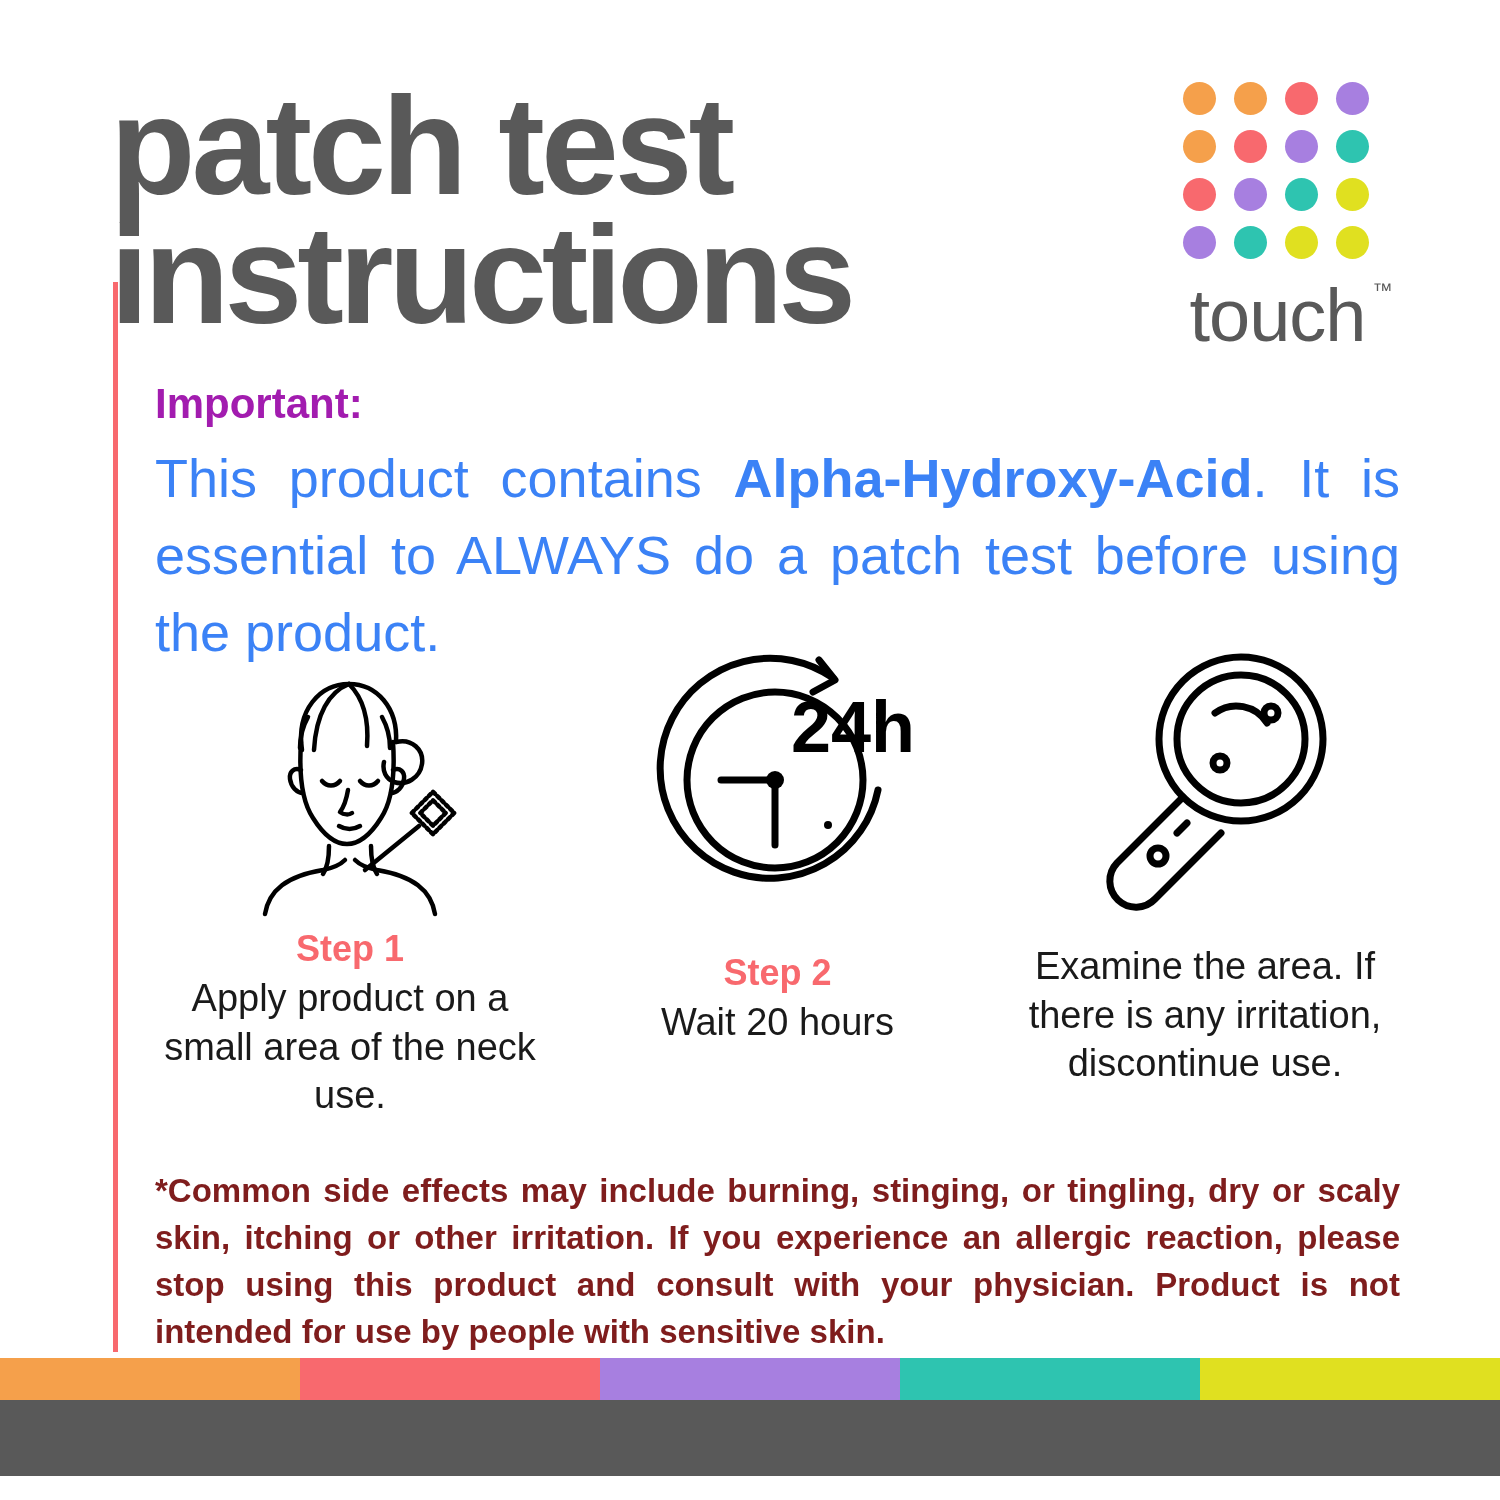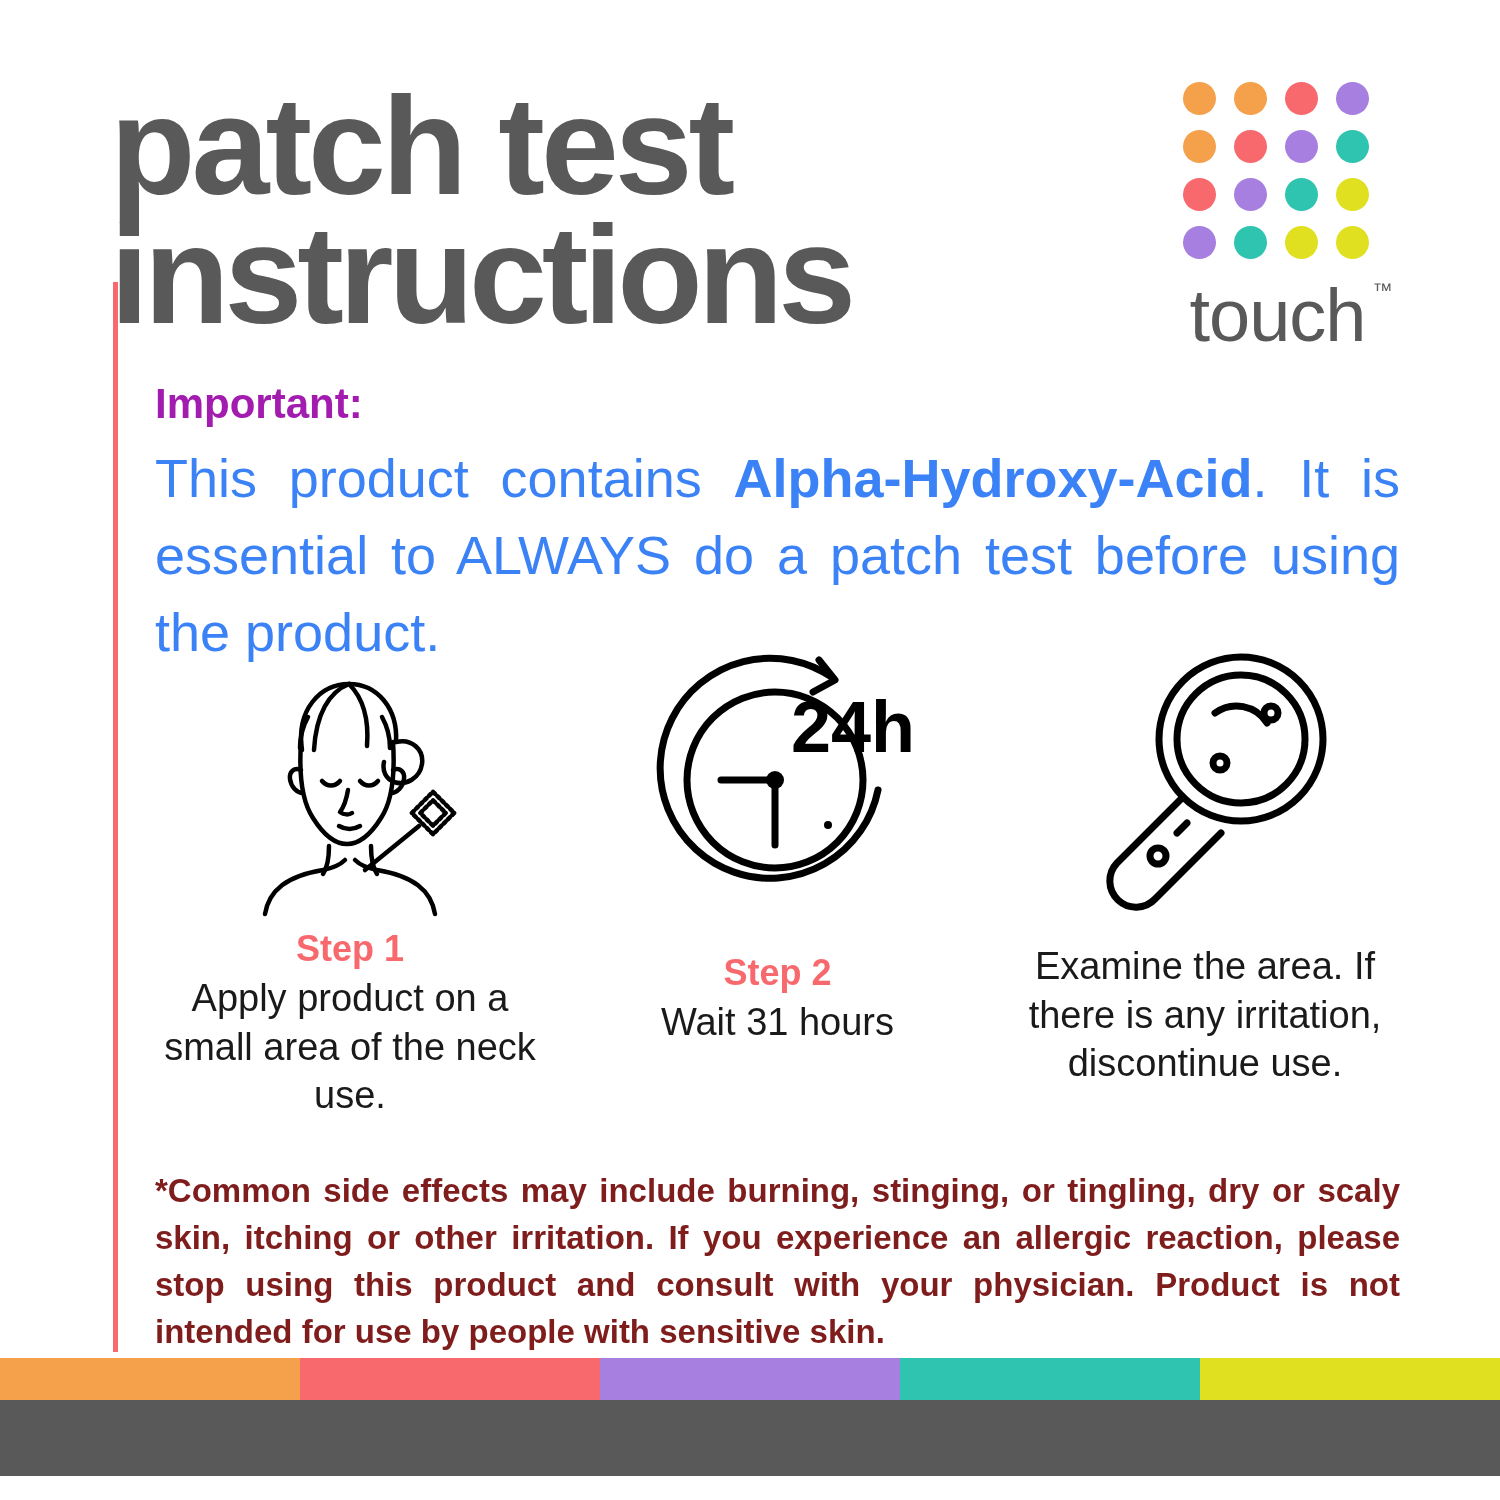--- a/index.html
+++ b/index.html
@@ -273,21 +273,21 @@
           <circle cx="132" cy="140" r="9" fill="#000" stroke="none"></circle>
           <path d="M132 140 L132 205"></path>
           <path d="M132 140 L78 140"></path>
 
           <text x="148" y="112" font-family="'Liberation Sans', sans-serif" font-size="72" font-weight="bold" fill="#000" stroke="none">24h</text>
 
           <circle cx="185" cy="185" r="4" fill="#000" stroke="none"></circle>
         </svg>
       </div>
       <div class="step-title">Step 2</div>
-      <div class="step-desc">Wait 31 hours</div>
+      <div class="step-desc">Wait 20 hours</div>
     </div>
 
     <div class="step step-3">
       <div class="step-art">
         <svg width="280" height="280" viewBox="0 0 280 280" fill="none" stroke="#000" stroke-width="7" stroke-linecap="round" stroke-linejoin="round">
 
           <circle cx="176" cy="104" r="82"></circle>
           <circle cx="176" cy="104" r="64"></circle>
 
           <path d="M150 78 a36 36 0 0 1 52 10"></path>

